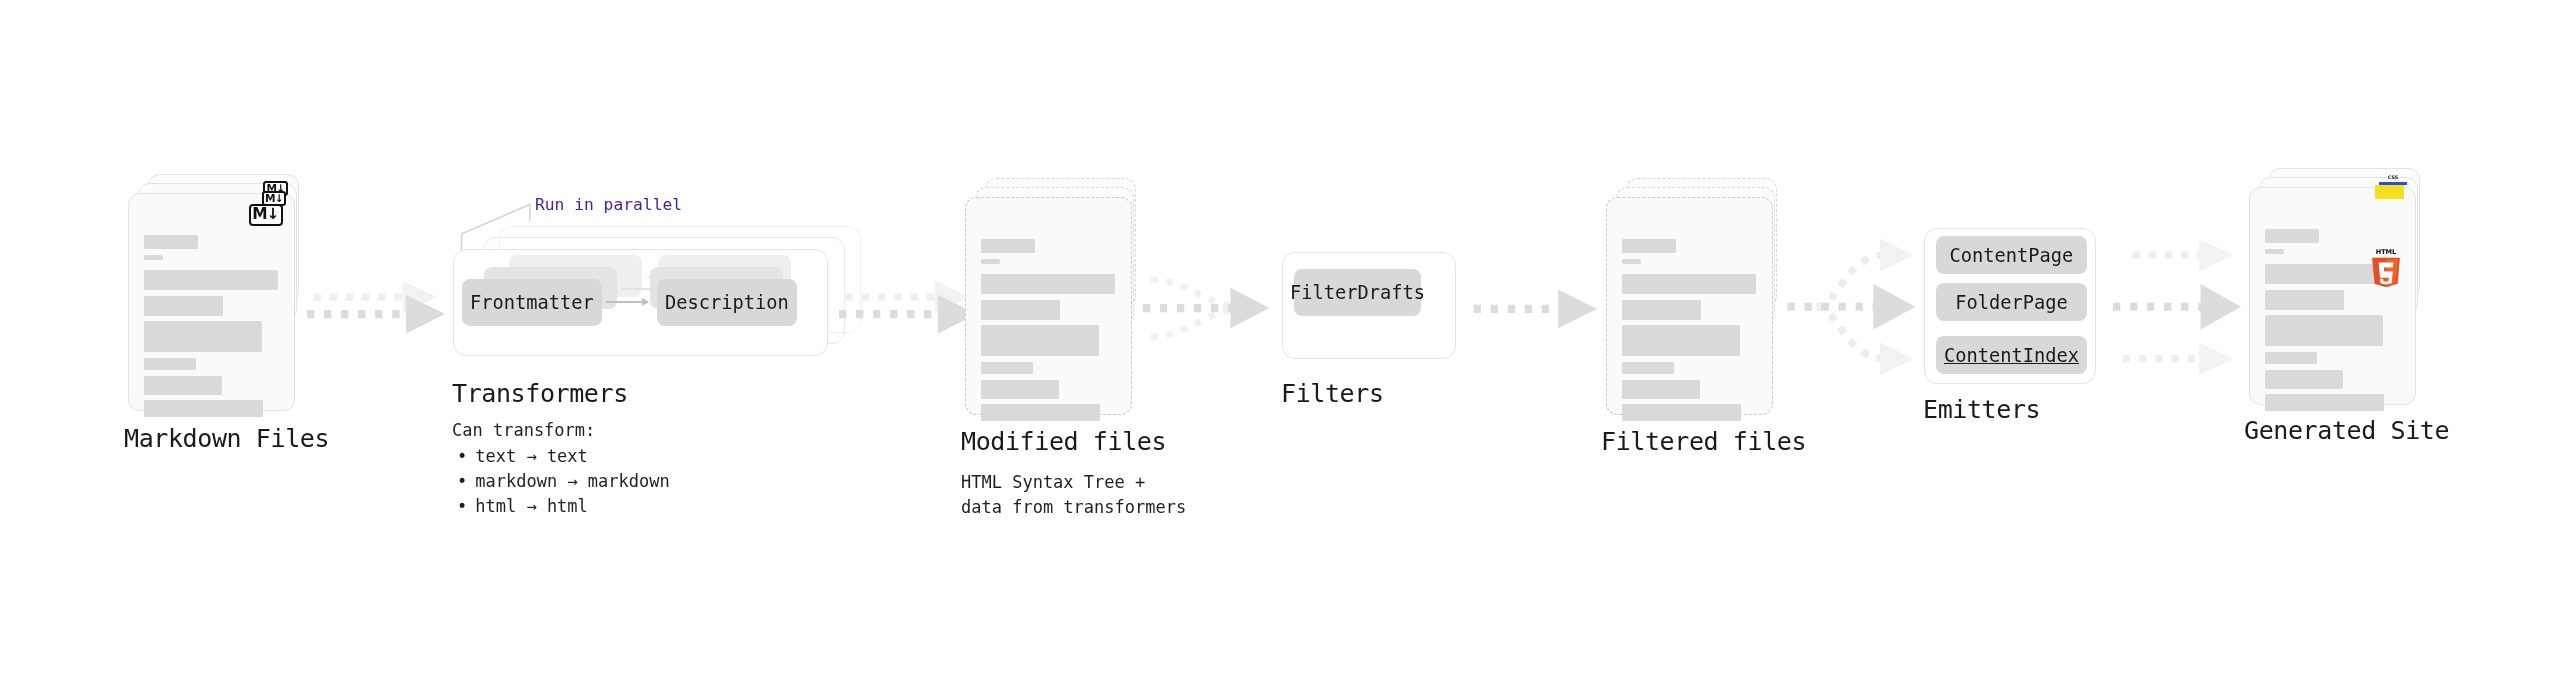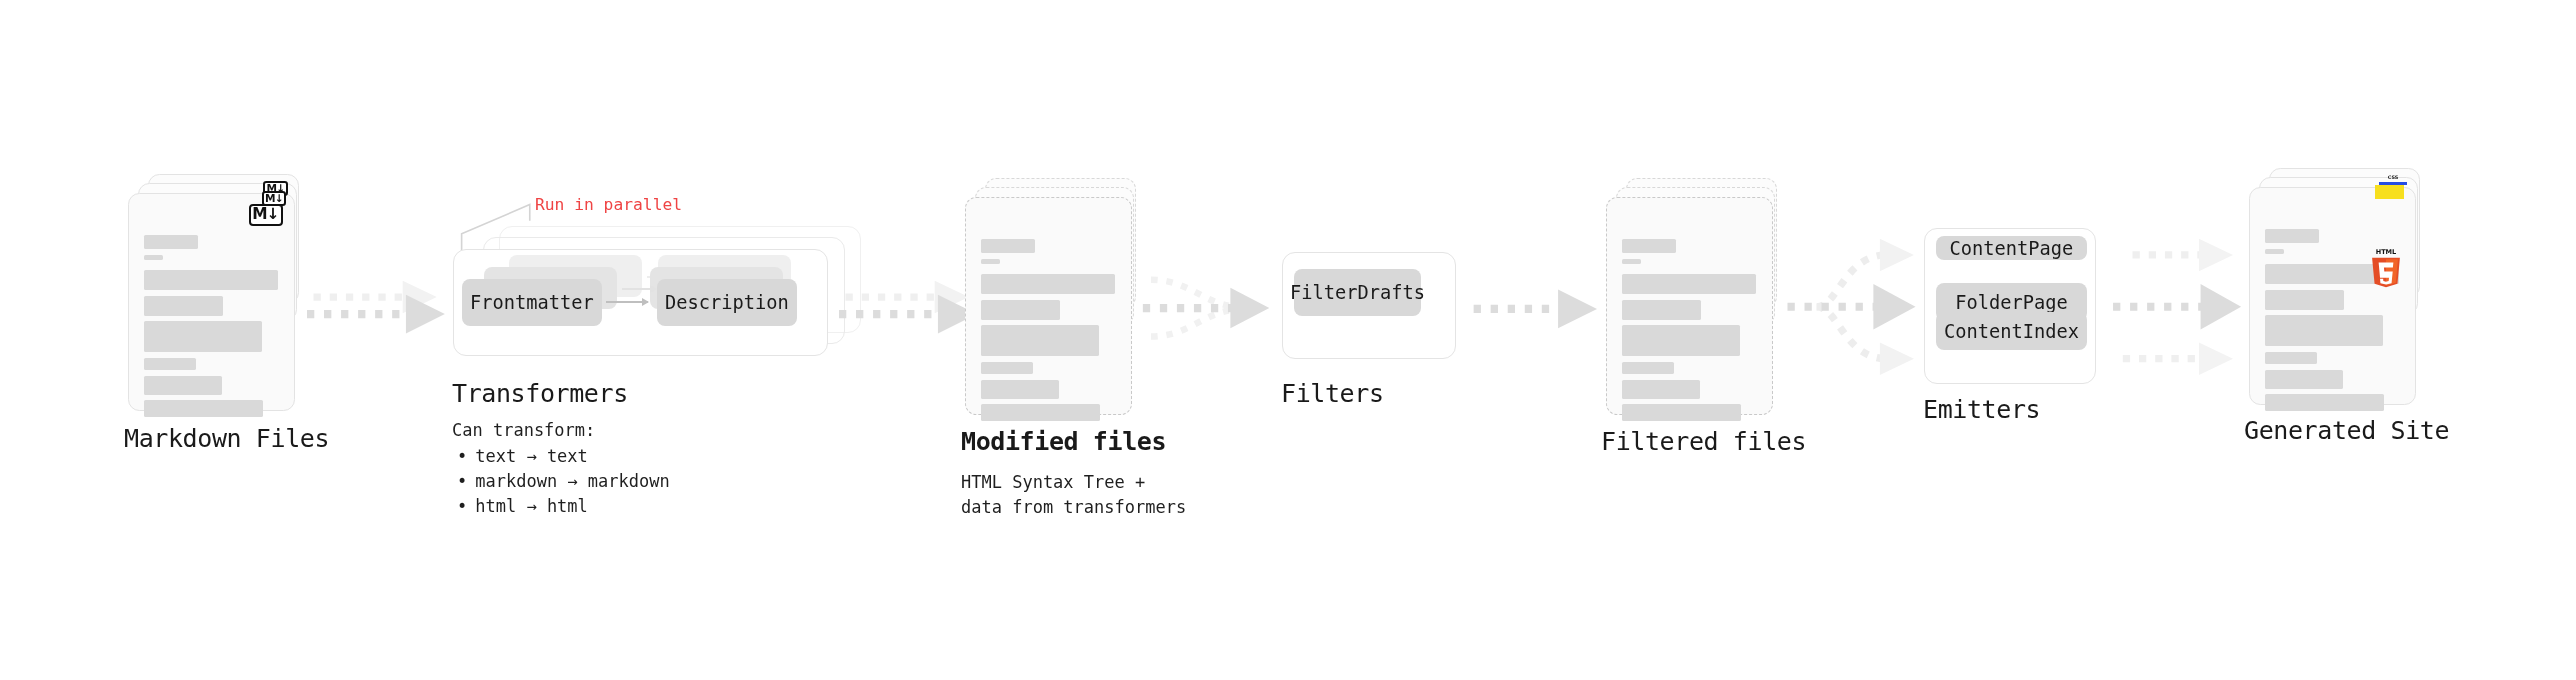--- a/index.html
+++ b/index.html
@@ -126,21 +126,21 @@
 
   
   .flow { position: absolute; }
   .flow svg { display: block; overflow: visible; }
 
   
   .parallel-label {
     position: absolute;
     font-family: "DejaVu Sans Mono", "Liberation Mono", monospace;
     font-size: 16.3px;
-    color: #ef4444;
+    color: #4c1d95;
     white-space: nowrap;
   }
 </style>
 </head>
 <body>
 
 <div id="stage">
 
   <div class="node" style="left:128px; top:193px;">
     <div class="doc-stack">
@@ -238,21 +238,21 @@
           <div class="bar" style="width:134px; height:20.3px;"></div>
           <div class="bar" style="width:79px;  height:19.5px;"></div>
           <div class="bar" style="width:118px; height:31px;"></div>
           <div class="bar" style="width:52px;  height:12.2px;"></div>
           <div class="bar" style="width:78px;  height:18.7px;"></div>
           <div class="bar" style="width:119px; height:16.3px;"></div>
         </div>
       </div>
     </div>
   </div>
-  <div class="title" style="left:961px; top:427px;font-weight:bold;">Modified files</div>
+  <div class="title" style="left:961px; top:427px;">Modified files</div>
   <div class="subtitle" style="left:961px; top:470px;">
     <div>HTML Syntax Tree +</div>
     <div>data from transformers</div>
   </div>
 
   <div class="flow" style="left:1138px; top:268px;">
     <svg width="154" height="98" viewBox="0 0 190 120">
       <g fill="none" stroke="#f1f1f1" stroke-width="8" stroke-dasharray="8 11">
         <path d="M16 14 C 60 14, 78 40, 112 46"></path>
         <path d="M16 84 C 60 84, 78 58, 112 52"></path>
@@ -309,23 +309,23 @@
       <polygon points="122,140 164,160 122,180" fill="#f2f2f2"></polygon>
       <g fill="none" stroke="#dcdcdc" stroke-width="10" stroke-dasharray="9 12">
         <line x1="8" y1="96" x2="120" y2="96"></line>
       </g>
       <polygon points="114,68 166,96 114,124" fill="#dcdcdc"></polygon>
     </svg>
   </div>
 
   <div class="node">
     <div class="panel" style="left:1924px; top:228px; width:172px; height:156px;"></div>
-    <div class="chip" style="left:1936px; top:236px; width:151px; height:24px;">ContentPage</div>
+    <div class="chip" style="left:1936px; top:236px; width:151px; height:38px;">ContentPage</div>
     <div class="chip" style="left:1936px; top:283px; width:151px; height:38px;">FolderPage</div>
-    <div class="chip" style="left:1936px; top:312px; width:151px; height:38px;">ContentIndex</div>
+    <div class="chip" style="left:1936px; top:336px; width:151px; height:38px;text-decoration:underline;">ContentIndex</div>
   </div>
   <div class="title" style="left:1923px; top:395px;">Emitters</div>
 
   <div class="flow" style="left:2113px; top:229px;">
     <svg width="146" height="154" viewBox="0 0 180 190">
       <g fill="none" stroke="#efefef" stroke-width="9" stroke-dasharray="9 11">
         <line x1="24" y1="32" x2="112" y2="32"></line>
         <line x1="12" y1="160" x2="112" y2="160"></line>
       </g>
       <polygon points="106,12 148,32 106,52" fill="#f3f3f3"></polygon>

